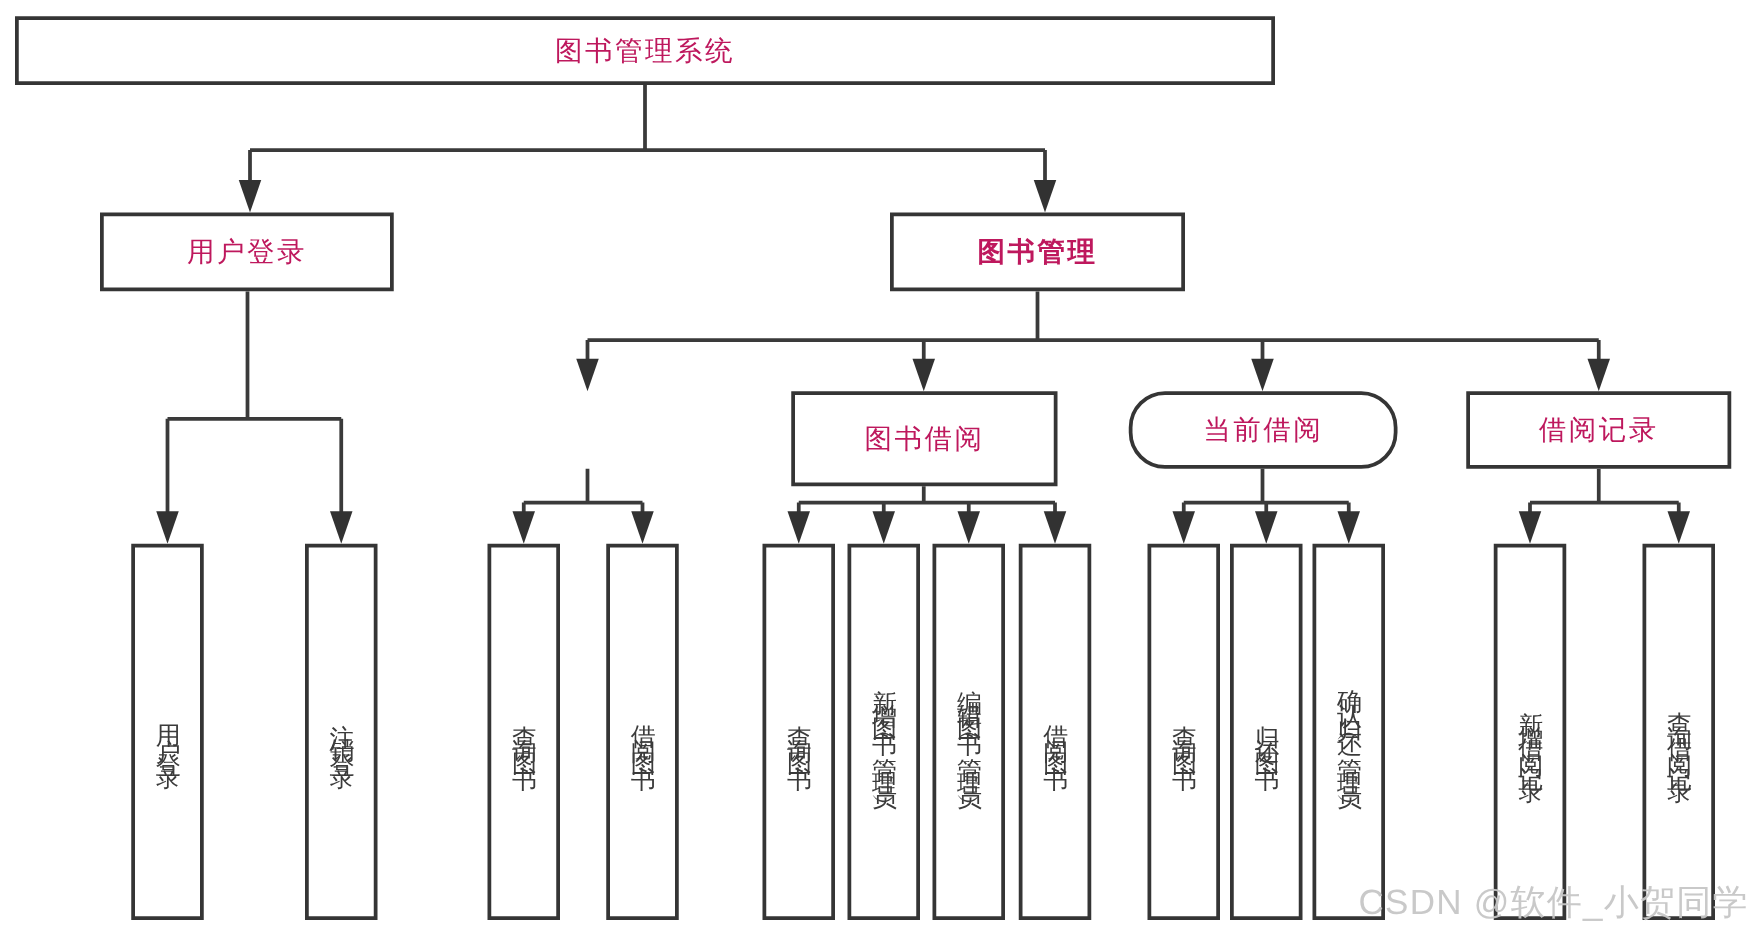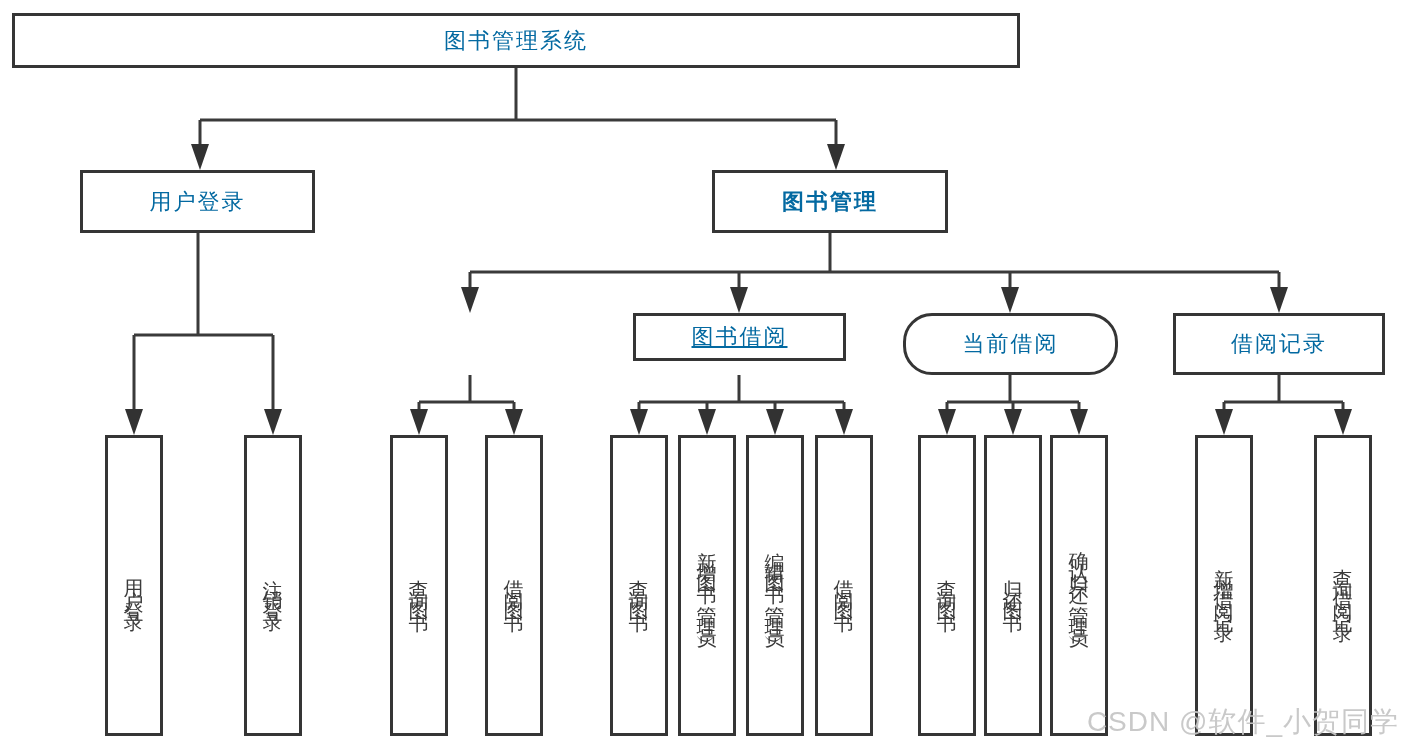--- a/index.html
+++ b/index.html
@@ -24,21 +24,21 @@
   .node-h {
     position: absolute;
     box-sizing: border-box;
     border: 3px solid #353535;
     background: #ffffff;
     display: flex;
     align-items: center;
     justify-content: center;
     font-size: 22px;
     letter-spacing: 2px;
-    color: #0369a1;
+    color: #be185d;
     z-index: 2;
   }
   .node-v {
     position: absolute;
     top: 435px;
     width: 58px;
     height: 301px;
     box-sizing: border-box;
     border: 3px solid #353535;
     background: #ffffff;
@@ -115,21 +115,21 @@
     <span>图书管理系统</span>
   </div>
 
   <div class="node-h" style="left:80px; top:170px; width:235px; height:63px;">
     <span>用户登录</span>
   </div>
   <div class="node-h" style="left:712px; top:170px; width:236px; height:63px;font-weight:bold;">
     <span>图书管理</span>
   </div>
 
-  <div class="node-h" style="left:633px; top:313px; width:213px; height:48px;text-decoration:underline;">
+  <div class="node-h" style="left:633px; top:313px; width:213px; height:76px;">
     <span>图书借阅</span>
   </div>
   <div class="node-h" style="left:903px; top:313px; width:215px; height:62px;border-radius:29px;">
     <span>当前借阅</span>
   </div>
   <div class="node-h" style="left:1173px; top:313px; width:212px; height:62px;">
     <span>借阅记录</span>
   </div>
 
   <div class="node-v" style="left:105px;">

